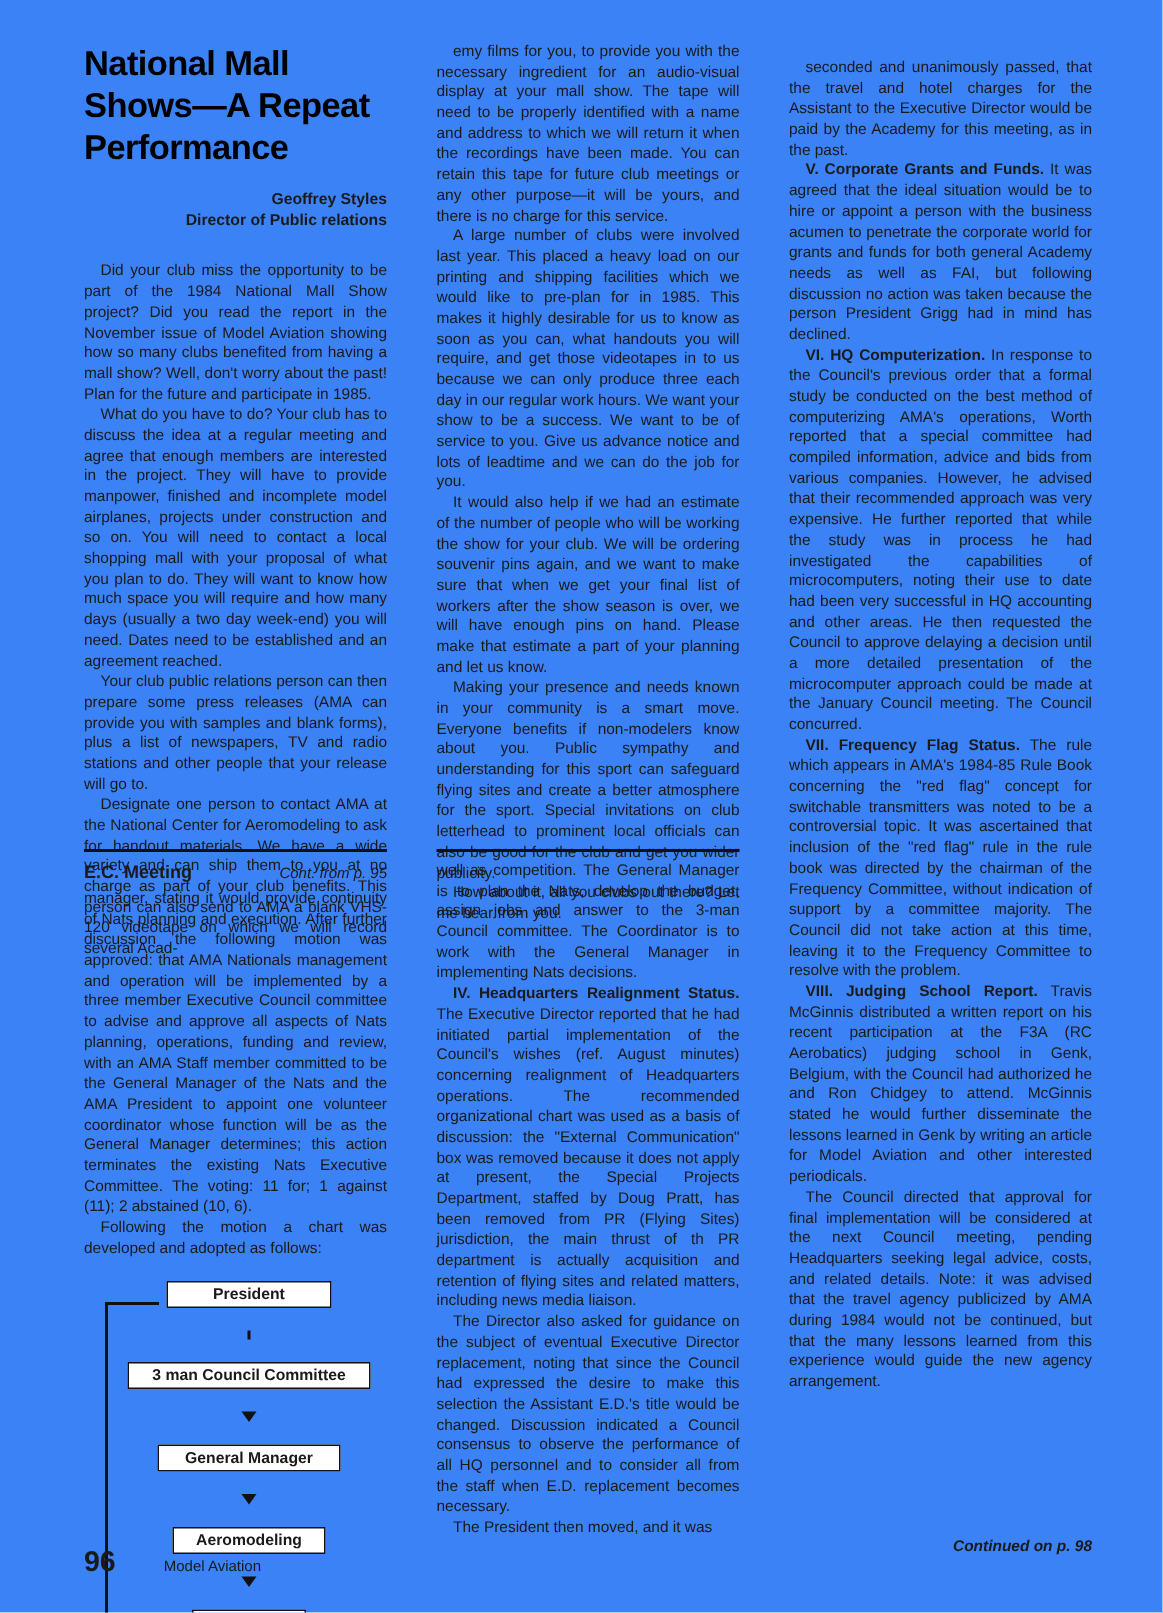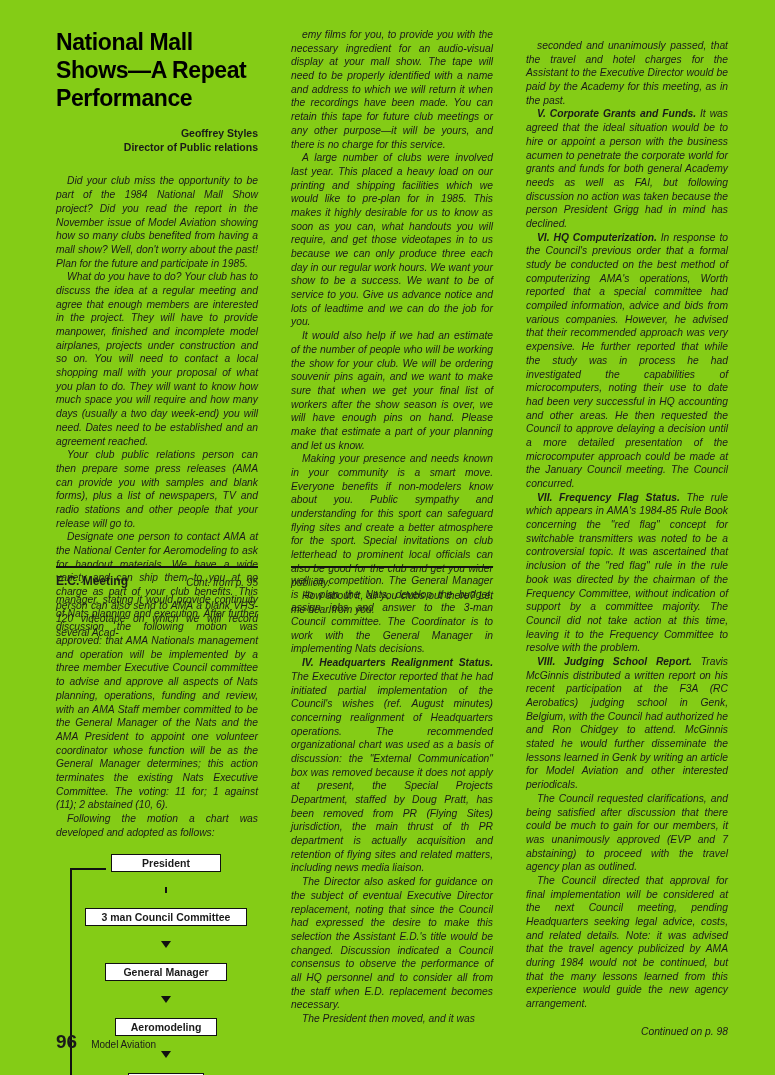--- a/index.html
+++ b/index.html
@@ -13,21 +13,21 @@
     font-family: "Liberation Sans", sans-serif;
     color: #1a1a1a;
     position: relative;
     overflow: hidden;
   }
   .page {
     position: absolute;
     left: 0; top: 0;
     width: 775px;
     height: 1075px;
-    background: #84cc16;
+    background: #3b82f6;
   }
   .cols {
     position: absolute;
     left: 56px;
     top: 28px;
     width: 672px;
     height: 980px;
   }
   .col {
     position: absolute;
@@ -54,21 +54,20 @@
     line-height: 1.35;
     margin-bottom: 20px;
   }
   p.body {
     margin: 0 0 0 0;
     font-size: 10.3px;
     line-height: 1.33;
     text-align: justify;
     text-indent: 11px;
     hyphens: auto;
-    font-style: italic;
     -webkit-hyphens: auto;
   }
   .sec-head {
     font-weight: bold;
   }
 
   
   .rule {
     position: absolute;
     background: #111;
@@ -149,36 +148,36 @@
     width: 38px;
     background: #111;
   }
 
   .footer {
     position: absolute;
     left: 56px;
     bottom: 22px;
     display: flex;
     align-items: baseline;
-    gap: 14px;
+    gap: 32px;
   }
   .folio {
     font-weight: bold;
     font-size: 19px;
   }
   .pubname {
     font-size: 10px;
   }
   .cont-note {
     position: absolute;
     right: 47px;
     bottom: 38px;
     font-style: italic;
     font-size: 10.3px;
-    font-weight: normal;
+    font-weight: bold;
   }
 </style>
 </head>
 <body>
 
 <div class="page">
 
   <div class="cols" style="height:570px;">
 
     <div class="col col1">
@@ -200,21 +199,20 @@
       <p class="body">Making your presence and needs known in your community is a smart move. Everyone benefits if non-modelers know about you. Public sympathy and understanding for this sport can safeguard flying sites and create a better atmosphere for the sport. Special invitations on club letterhead to prominent local officials can also be good for the club and get you wider publicity.</p>
       <p class="body">How about it, all you clubs out there? Let me hear from you.</p>
     </div>
 
     <div class="col col3" style="height:980px;margin-top:11px;">
       <p class="body">seconded and unanimously passed, that the travel and hotel charges for the Assistant to the Executive Director would be paid by the Academy for this meeting, as in the past.</p>
       <p class="body"><span class="sec-head">V. Corporate Grants and Funds.</span><span> It was agreed that the ideal situation would be to hire or appoint a person with the business acumen to penetrate the corporate world for grants and funds for both general Academy needs as well as FAI, but following discussion no action was taken because the person President Grigg had in mind has declined.</span></p>
       <p class="body"><span class="sec-head">VI. HQ Computerization.</span><span> In response to the Council's previous order that a formal study be conducted on the best method of computerizing AMA's operations, Worth reported that a special committee had compiled information, advice and bids from various companies. However, he advised that their recommended approach was very expensive. He further reported that while the study was in process he had investigated the capabilities of microcomputers, noting their use to date had been very successful in HQ accounting and other areas. He then requested the Council to approve delaying a decision until a more detailed presentation of the microcomputer approach could be made at the January Council meeting. The Council concurred.</span></p>
       <p class="body"><span class="sec-head">VII. Frequency Flag Status.</span><span> The rule which appears in AMA's 1984-85 Rule Book concerning the "red flag" concept for switchable transmitters was noted to be a controversial topic. It was ascertained that inclusion of the "red flag" rule in the rule book was directed by the chairman of the Frequency Committee, without indication of support by a committee majority. The Council did not take action at this time, leaving it to the Frequency Committee to resolve with the problem.</span></p>
       <p class="body"><span class="sec-head">VIII. Judging School Report.</span><span> Travis McGinnis distributed a written report on his recent participation at the F3A (RC Aerobatics) judging school in Genk, Belgium, with the Council had authorized he and Ron Chidgey to attend. McGinnis stated he would further disseminate the lessons learned in Genk by writing an article for Model Aviation and other interested periodicals.</span></p>
-      <p class="body">The Council requested clarifications, and being satisfied after discussion that there could be much to gain for our members, it was unanimously approved (EVP and 7 abstaining) to proceed with the travel agency plan as outlined.</p>
       <p class="body">The Council directed that approval for final implementation will be considered at the next Council meeting, pending Headquarters seeking legal advice, costs, and related details. Note: it was advised that the travel agency publicized by AMA during 1984 would not be continued, but that the many lessons learned from this experience would guide the new agency arrangement.</p>
     </div>
   </div>
 
   <div class="rule" style="left:56px; top:566px; width:202px; height:2px;"></div>
   <div class="rule" style="left:291px; top:566px; width:202px; height:2px;"></div>
 
   <div class="cols" style="top:574px; height:410px;">
 
     <div class="col col1">

